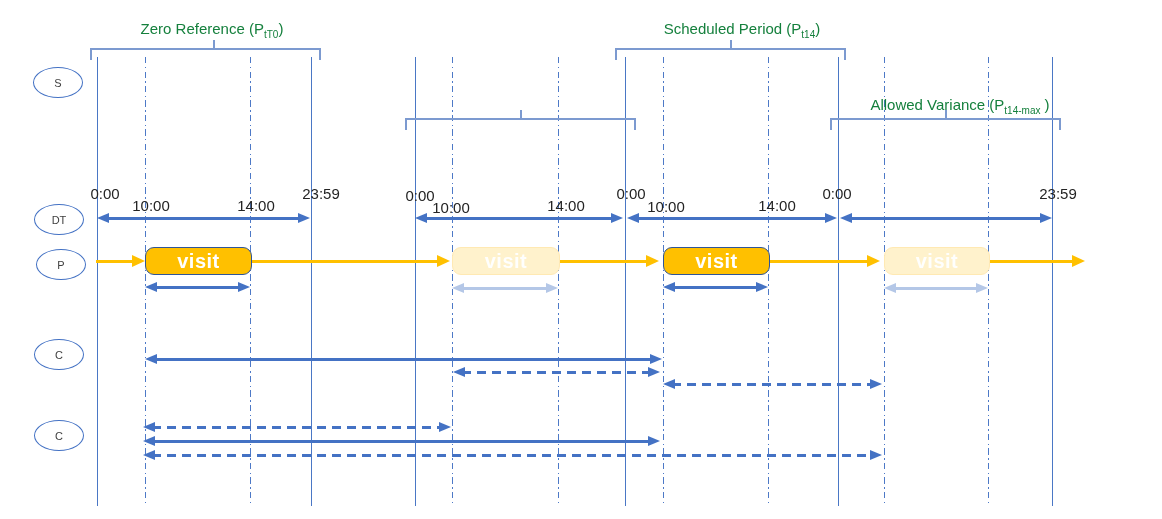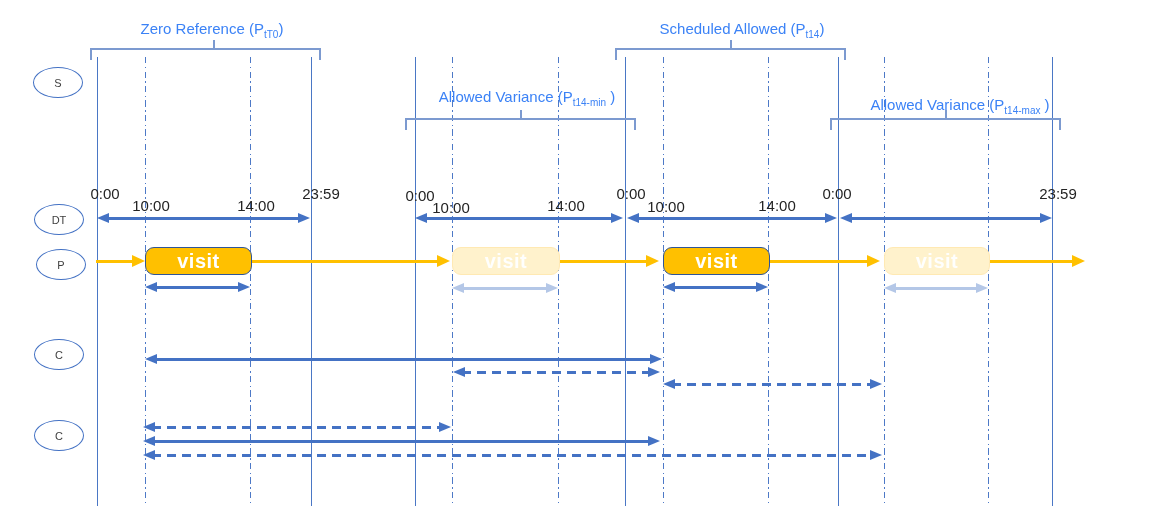--- a/index.html
+++ b/index.html
@@ -16,21 +16,21 @@
     width:1.2px;
     background:repeating-linear-gradient(to bottom,
       rgba(68,114,196,.95) 0px, rgba(68,114,196,.95) 6px,
       transparent 6px, transparent 9.5px,
       rgba(68,114,196,.95) 9.5px, rgba(68,114,196,.95) 11px,
       transparent 11px, transparent 14.5px);
   }
   .bracket-part{position:absolute;background:#7c9ad0;}
   .bracket-label{
     position:absolute;transform:translateX(-50%);
-    white-space:nowrap;color:#3b82f6;font-size:15px;
+    white-space:nowrap;color:#15803d;font-size:15px;
   }
   .bracket-label .sub{font-size:10px;vertical-align:-4px;}
   .ellipse{
     position:absolute;border:1.2px solid #4472c4;border-radius:50%;
     background:#fff;display:flex;align-items:center;justify-content:center;
     color:#404040;font-size:11px;
   }
   .time-label{
     position:absolute;transform:translateX(-50%);
     color:#242424;font-size:15px;white-space:nowrap;
@@ -64,26 +64,25 @@
     <div class="vline dashdot" style="left: 988px; top: 57px; height: 449px;"></div>
     <div class="bracket-part" style="left: 90px; top: 48px; width: 230px; height: 1.6px;"></div>
     <div class="bracket-part" style="left: 90px; top: 48px; width: 1.6px; height: 12px;"></div>
     <div class="bracket-part" style="left: 319px; top: 48px; width: 1.6px; height: 12px;"></div>
     <div class="bracket-part" style="left: 213px; top: 40px; width: 1.6px; height: 8px;"></div>
     <div class="bracket-label" style="left: 212px; top: 20px;"><span>Zero Reference (P</span><span class="sub">tT0</span><span>)</span></div>
     <div class="bracket-part" style="left: 615px; top: 48px; width: 230px; height: 1.6px;"></div>
     <div class="bracket-part" style="left: 615px; top: 48px; width: 1.6px; height: 12px;"></div>
     <div class="bracket-part" style="left: 844px; top: 48px; width: 1.6px; height: 12px;"></div>
     <div class="bracket-part" style="left: 730px; top: 40px; width: 1.6px; height: 8px;"></div>
-    <div class="bracket-label" style="left: 742px; top: 20px;"><span>Scheduled Allowed (P</span><span class="sub">t14</span><span>)</span></div>
+    <div class="bracket-label" style="left: 742px; top: 20px;"><span>Scheduled Period (P</span><span class="sub">t14</span><span>)</span></div>
     <div class="bracket-part" style="left: 405px; top: 118px; width: 230px; height: 1.6px;"></div>
     <div class="bracket-part" style="left: 405px; top: 118px; width: 1.6px; height: 12px;"></div>
     <div class="bracket-part" style="left: 634px; top: 118px; width: 1.6px; height: 12px;"></div>
     <div class="bracket-part" style="left: 520px; top: 110px; width: 1.6px; height: 8px;"></div>
-    <div class="bracket-label" style="left: 527px; top: 88px;"><span>Allowed Variance (P</span><span class="sub">t14-min</span><span> )</span></div>
     <div class="bracket-part" style="left: 830px; top: 118px; width: 230px; height: 1.6px;"></div>
     <div class="bracket-part" style="left: 830px; top: 118px; width: 1.6px; height: 12px;"></div>
     <div class="bracket-part" style="left: 1059px; top: 118px; width: 1.6px; height: 12px;"></div>
     <div class="bracket-part" style="left: 945px; top: 110px; width: 1.6px; height: 8px;"></div>
     <div class="bracket-label" style="left: 960px; top: 88px; margin-top: 8px;"><span>Allowed Variance (P</span><span class="sub">t14-max</span><span> )</span></div>
     <div class="ellipse" style="left: 33px; top: 67px; width: 48px; height: 29px;">
       <span>S</span>
     </div>
     <div class="ellipse" style="left: 34px; top: 204px; width: 48px; height: 29px;">
       <span>DT</span>

